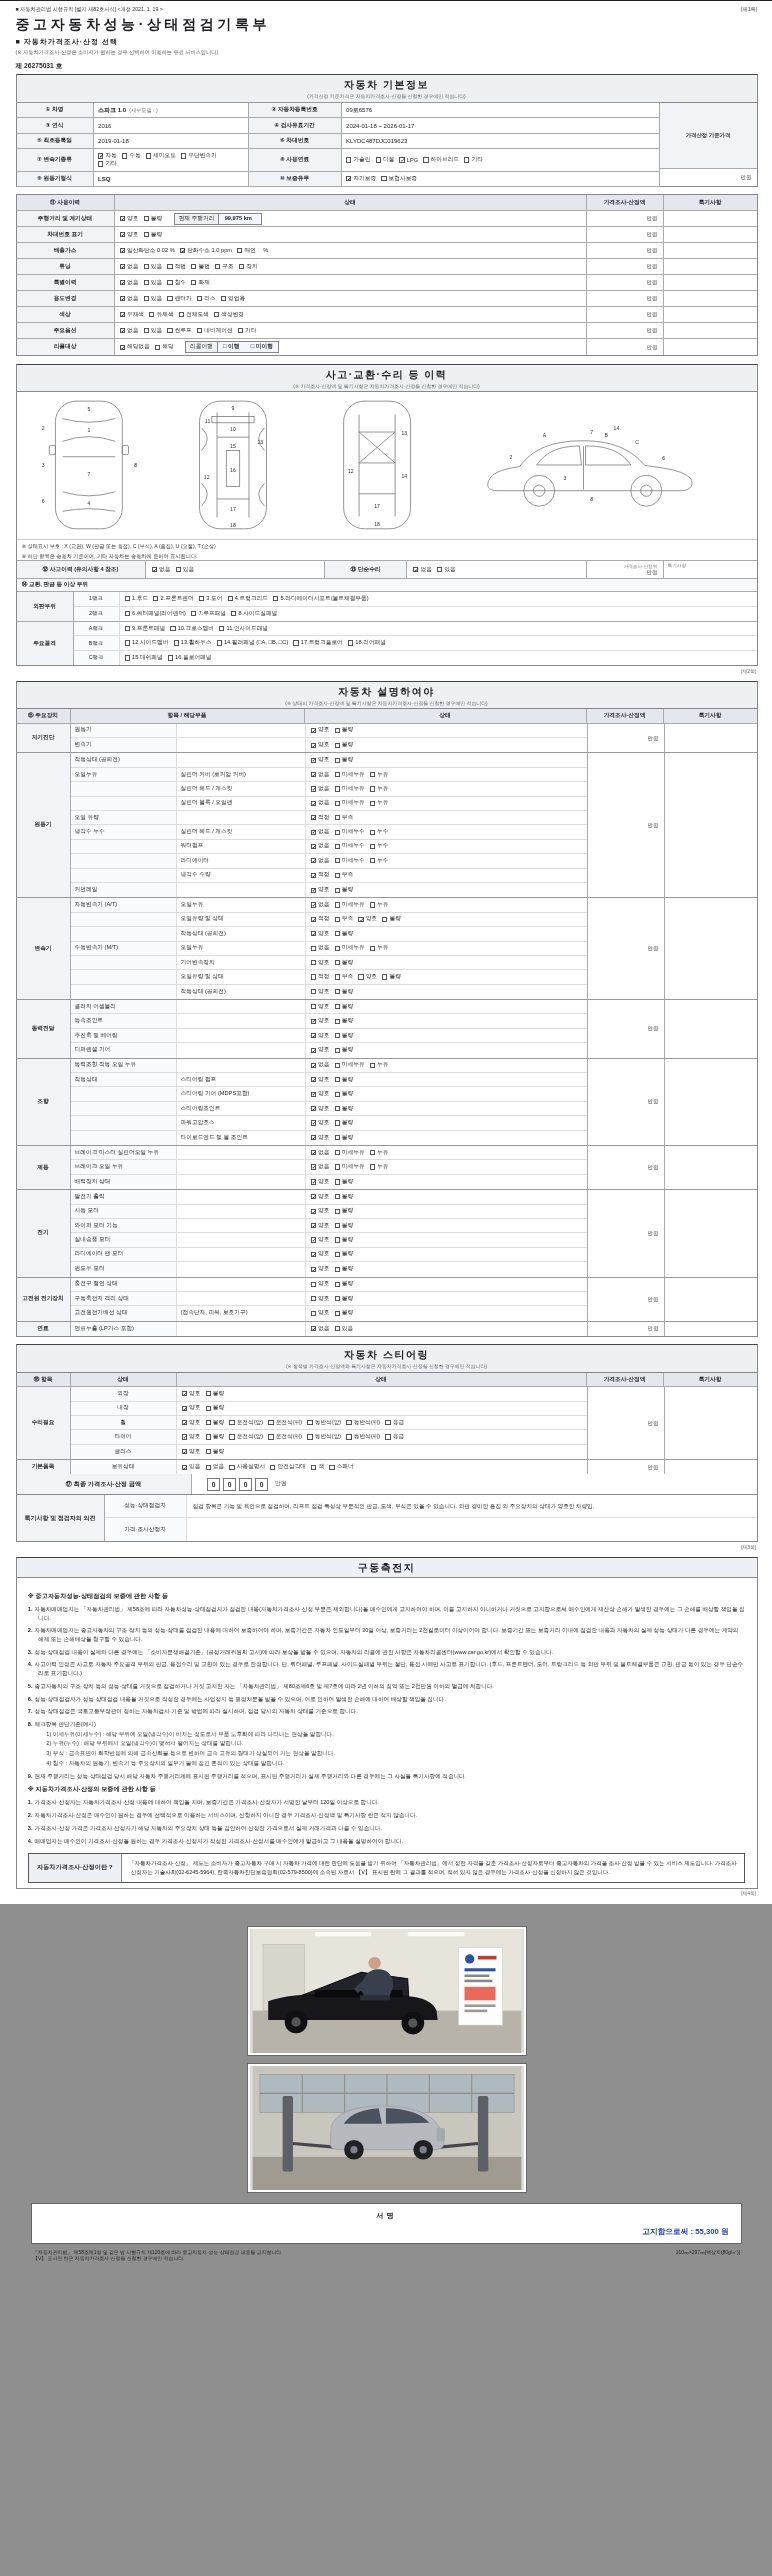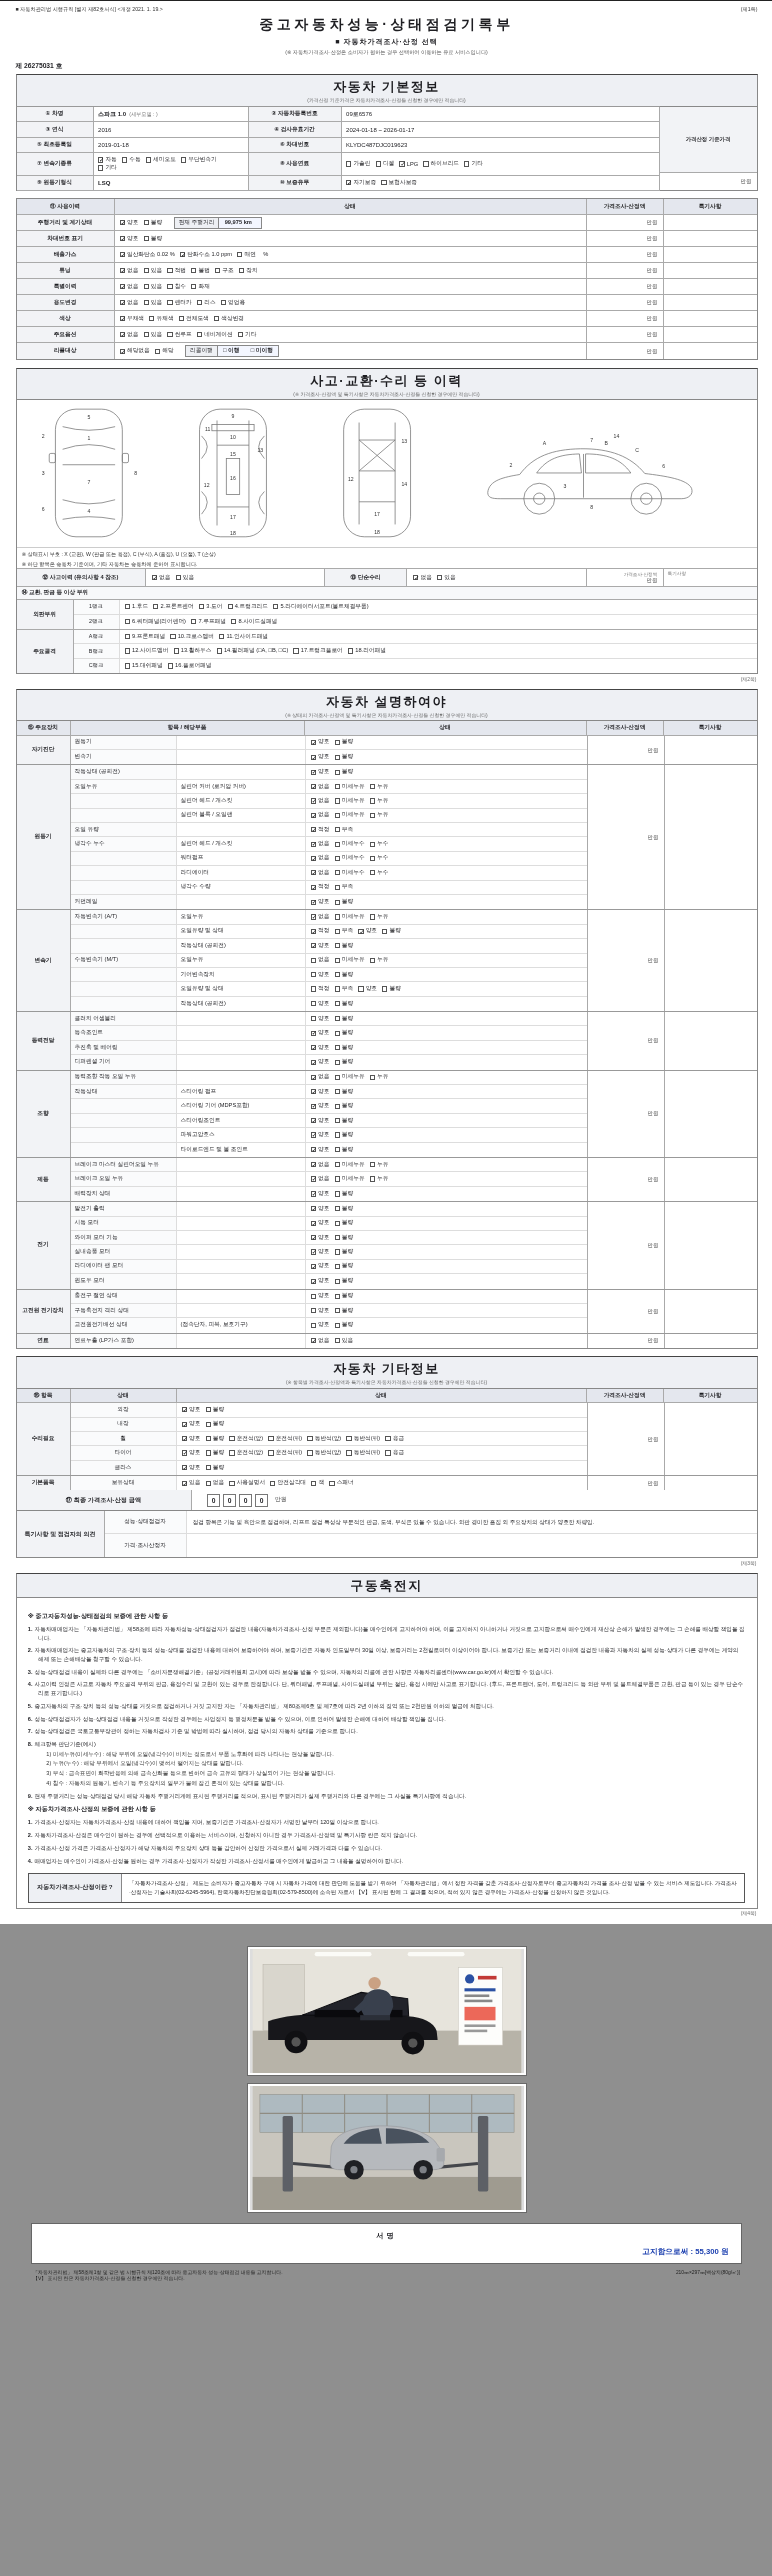--- a/index.html
+++ b/index.html
@@ -1,26 +1,26 @@
 <!DOCTYPE html>
 <html style="font-size:8.2px"><head>
 <meta charset="utf-8">
 <style>
 *{box-sizing:border-box;margin:0;padding:0}
 html,body{background:#8f8f8f}
 body{width:773px;margin:0 auto;font-family:"Liberation Sans","DejaVu Sans",sans-serif;color:#1e1e22}
 .sheet{width:773px;background:#fff;border-top:1px solid #222;padding:5.2px 15.5px 0}
 .topline{display:flex;justify-content:space-between;font-size:5.2px;color:#333;margin-bottom:2.1px}
-.doc-title{text-align:center;margin:3.1px 0 1px}
+.doc-title{text-align:left;margin:3.1px 0 1px}
 .doc-title .main{font-size:14px;font-weight:bold;letter-spacing:3.6px}
 .doc-title .sub{font-size:7px;font-weight:bold;margin-top:2.6px;letter-spacing:1px}
 .doc-title .tnote{font-size:5.2px;color:#555;margin-top:2.1px}
 .doc-no{font-size:6.7px;font-weight:bold;margin:6.2px 0 3.1px}
 .band{border:0.5px solid #888;border-top:1px solid #444;border-bottom:none;background:#eef0f4;text-align:center;padding:3.1px 0 2.6px}
-.band .bt{font-size:13px;font-weight:bold;letter-spacing:1.5px}
+.band .bt{font-size:10px;font-weight:bold;letter-spacing:1.5px}
 .band .bn{font-size:4.9px;color:#666;margin-top:1px}
 .boxed{border:0.5px solid #888}
 .sec{margin-bottom:7.2px}
 .pgmark{text-align:right;font-size:4.9px;color:#666;margin:1.5px 1px 5.2px}
 
 .cb{display:inline-block;width:5.2px;height:5.2px;border:0.5px solid #555;background:#fff;margin-right:2.1px;vertical-align:-0.5px;position:relative}
 .cb.checked::after{content:"✓";position:absolute;left:0;top:-2.1px;font-size:6.2px;font-weight:bold;color:#111}
 .opt{margin-right:5.2px;font-size:5.7px;white-space:nowrap;display:inline-flex;align-items:center}
 .ol{display:inline-block}
 
@@ -1719,21 +1719,21 @@
           </div>
           <div class="d-amt">만원</div>
           <div class="d-note"></div>
         </div>
 
     </div>
   </div>
 
   <div class="sec">
     <div class="band">
-      <div class="bt">자동차 기타정보</div>
+      <div class="bt">자동차 스티어링</div>
       <div class="bn">(※ 항목별 가격조사·산정액과 특기사항은 자동차가격조사·산정을 신청한 경우에만 적습니다)</div>
     </div>
     <div class="boxed" style="border-bottom:none">
       <div class="dhead">
         <div class="dh-device">⑯ 항목</div>
         <div class="dh-item" style="width:106px">상태</div>
         <div class="dh-state">상태</div>
         <div class="dh-amt">가격조사·산정액</div>
         <div class="dh-note">특기사항</div>
       </div>

